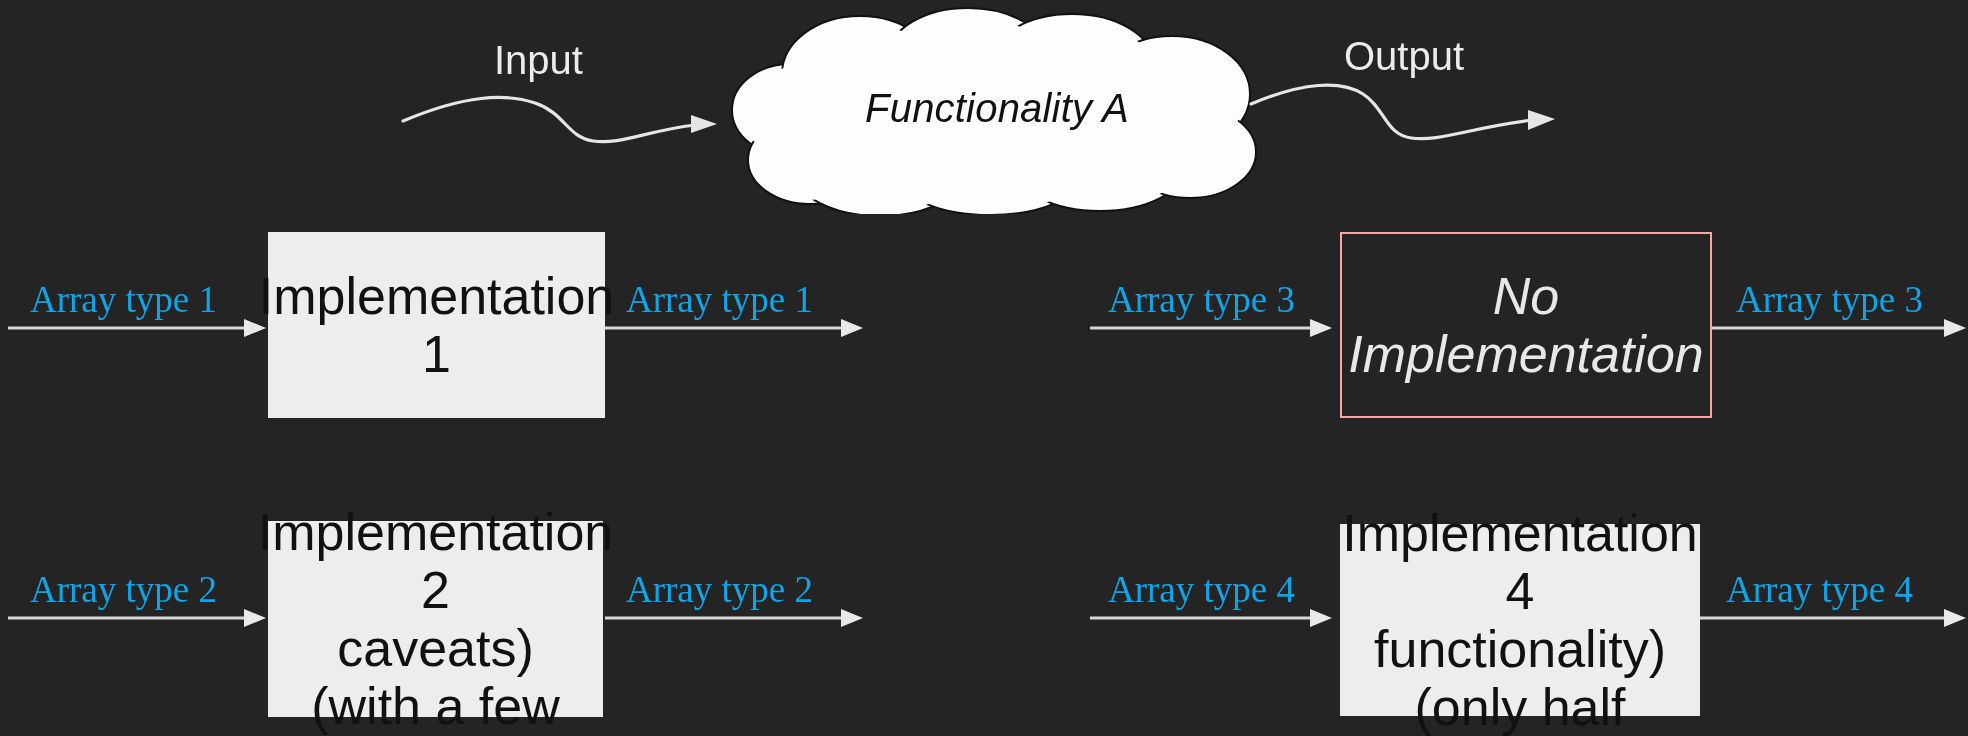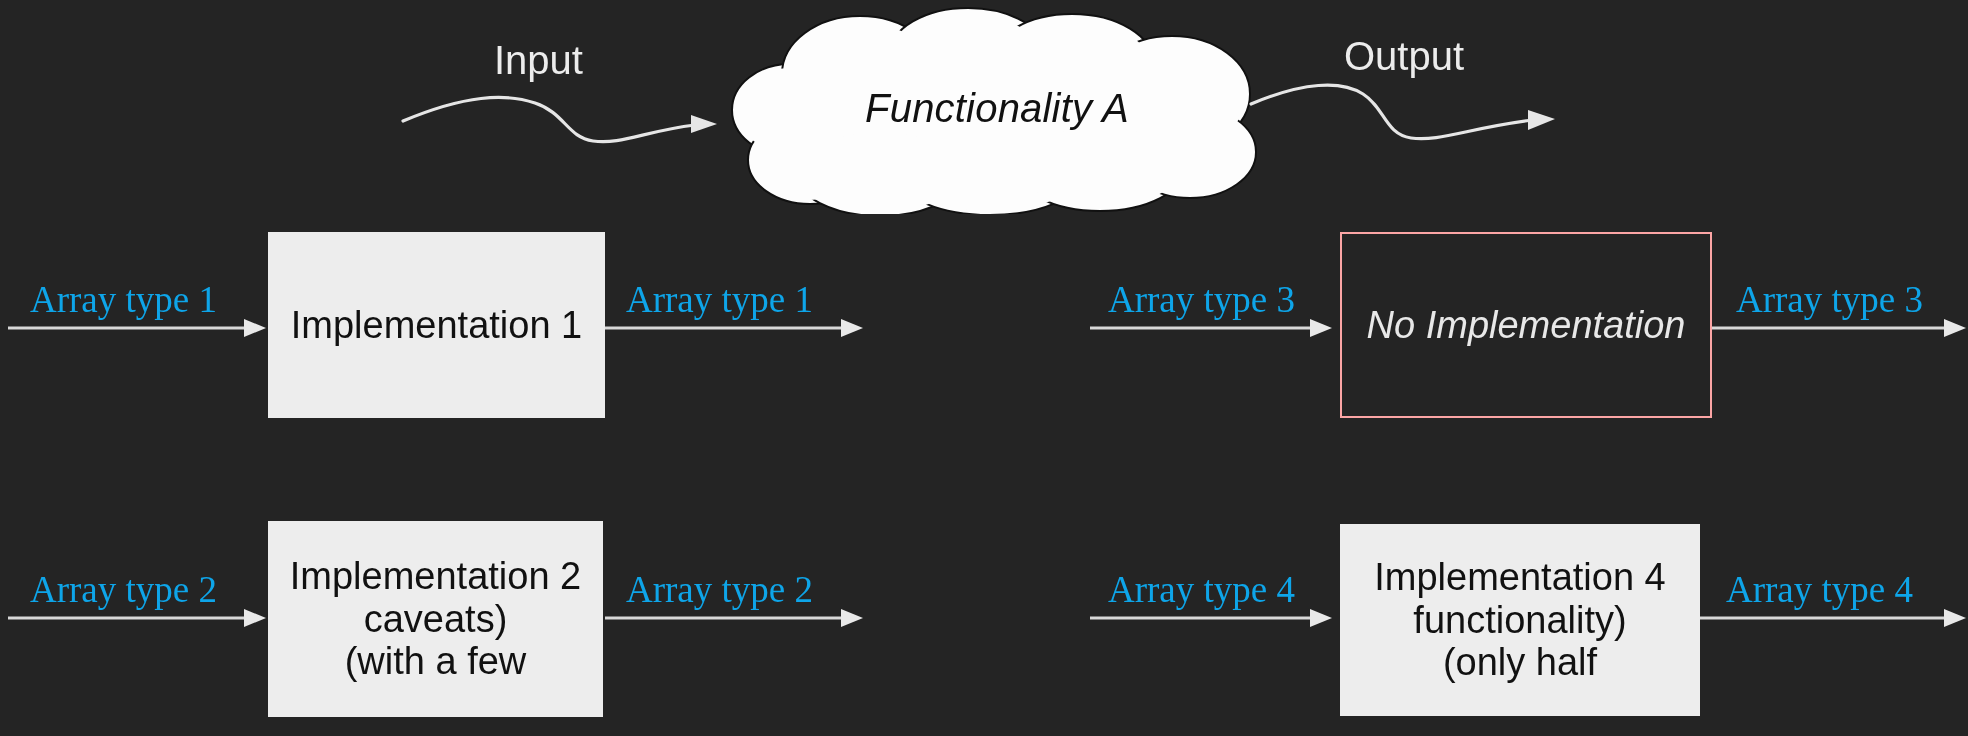--- a/index.html
+++ b/index.html
@@ -30,21 +30,21 @@
     font-size:40px;color:#ececec;white-space:nowrap;
   }
 
   
   .impl-box{
     position:absolute;
     background:#ededed;
     color:#111;
     display:flex;align-items:center;justify-content:center;
     text-align:center;
-    font-size:38px;
+    font-size:52px;
     line-height:1.12;
     box-sizing:border-box;
     padding:4px 10px;
   }
   .impl-box.ghost{
     background:transparent;
     border:2px solid #fca5a5;
     color:#e8e8e8;
     font-style:italic;
   }

